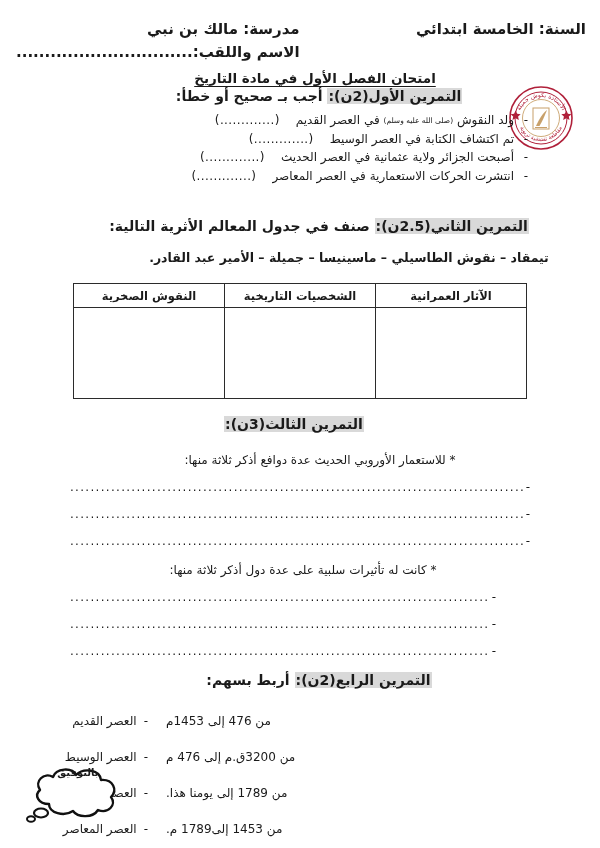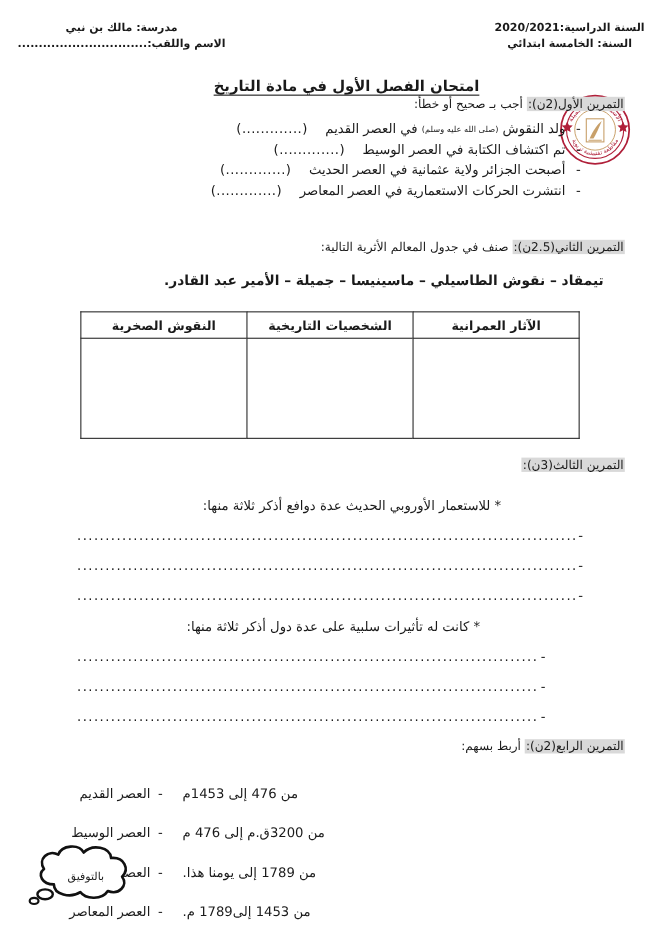--- a/index.html
+++ b/index.html
@@ -36,25 +36,24 @@
   }
   .header-right {
     text-align: right;
     line-height: 1.5;
   }
   .header-left {
     text-align: right;
     line-height: 1.5;
   }
   .hdr-line {
-    font-size: 10px;
+    font-size: 15px;
     font-weight: bold;
     white-space: nowrap;
     letter-spacing: 0;
-    text-align: center;
   }
   .hdr-line.name-line {
     font-weight: bold;
   }
   .dots-inline {
     letter-spacing: 0.5px;
     font-weight: bold;
   }
 
   
@@ -85,23 +84,23 @@
 
   
   .block {
     position: absolute;
     right: 0;
     left: 0;
     padding: 0 32px 0 70px;
     text-align: right;
   }
   .ex-head {
-    font-size: 11px;
-    font-weight: normal;
-    text-align: right;
+    font-size: 14px;
+    font-weight: bold;
+    text-align: center;
   }
   .hl {
     background: #d9d9d9;
     padding: 0 1px;
   }
   .ex-head .rest {
     background: transparent;
   }
 
   
@@ -233,39 +232,38 @@
   .bubble {
     position: absolute;
     left: 18px;
     bottom: 22px;
     width: 120px;
     height: 62px;
   }
   .bubble-text {
     position: absolute;
     left: 30px;
-    top: 28px;
+    top: 3px;
     width: 60px;
     text-align: center;
     font-size: 10px;
-    font-weight: normal;
+    font-weight: bold;
   }
 </style>
 </head>
 <body>
 
 <div class="page">
 
   <div class="header-row">
     <div class="header-right">
       <div class="hdr-line name-line">مدرسة: مالك بن نبي</div>
       <div class="hdr-line"><span>الاسم واللقب:</span><span class="dots-inline">...............................</span></div>
     </div>
     <div class="header-left">
-      <div class="hdr-line">السنة الدراسية:2020/2021</div>
       <div class="hdr-line">السنة: الخامسة ابتدائي</div>
     </div>
   </div>
 
   <div class="logo-stamp">
     <svg viewBox="0 0 72 72" width="72" height="72" aria-hidden="true">
       <circle cx="36" cy="36" r="31" fill="none" stroke="#b0203a" stroke-width="1.6"></circle>
       <circle cx="36" cy="36" r="26" fill="none" stroke="#b0203a" stroke-width="1"></circle>
       <circle cx="36" cy="36" r="18.5" fill="none" stroke="#c8a06a" stroke-width="0.9"></circle>
       <path d="M 13 33 A 23 23 0 0 1 59 33" fill="none" stroke="none"></path>

